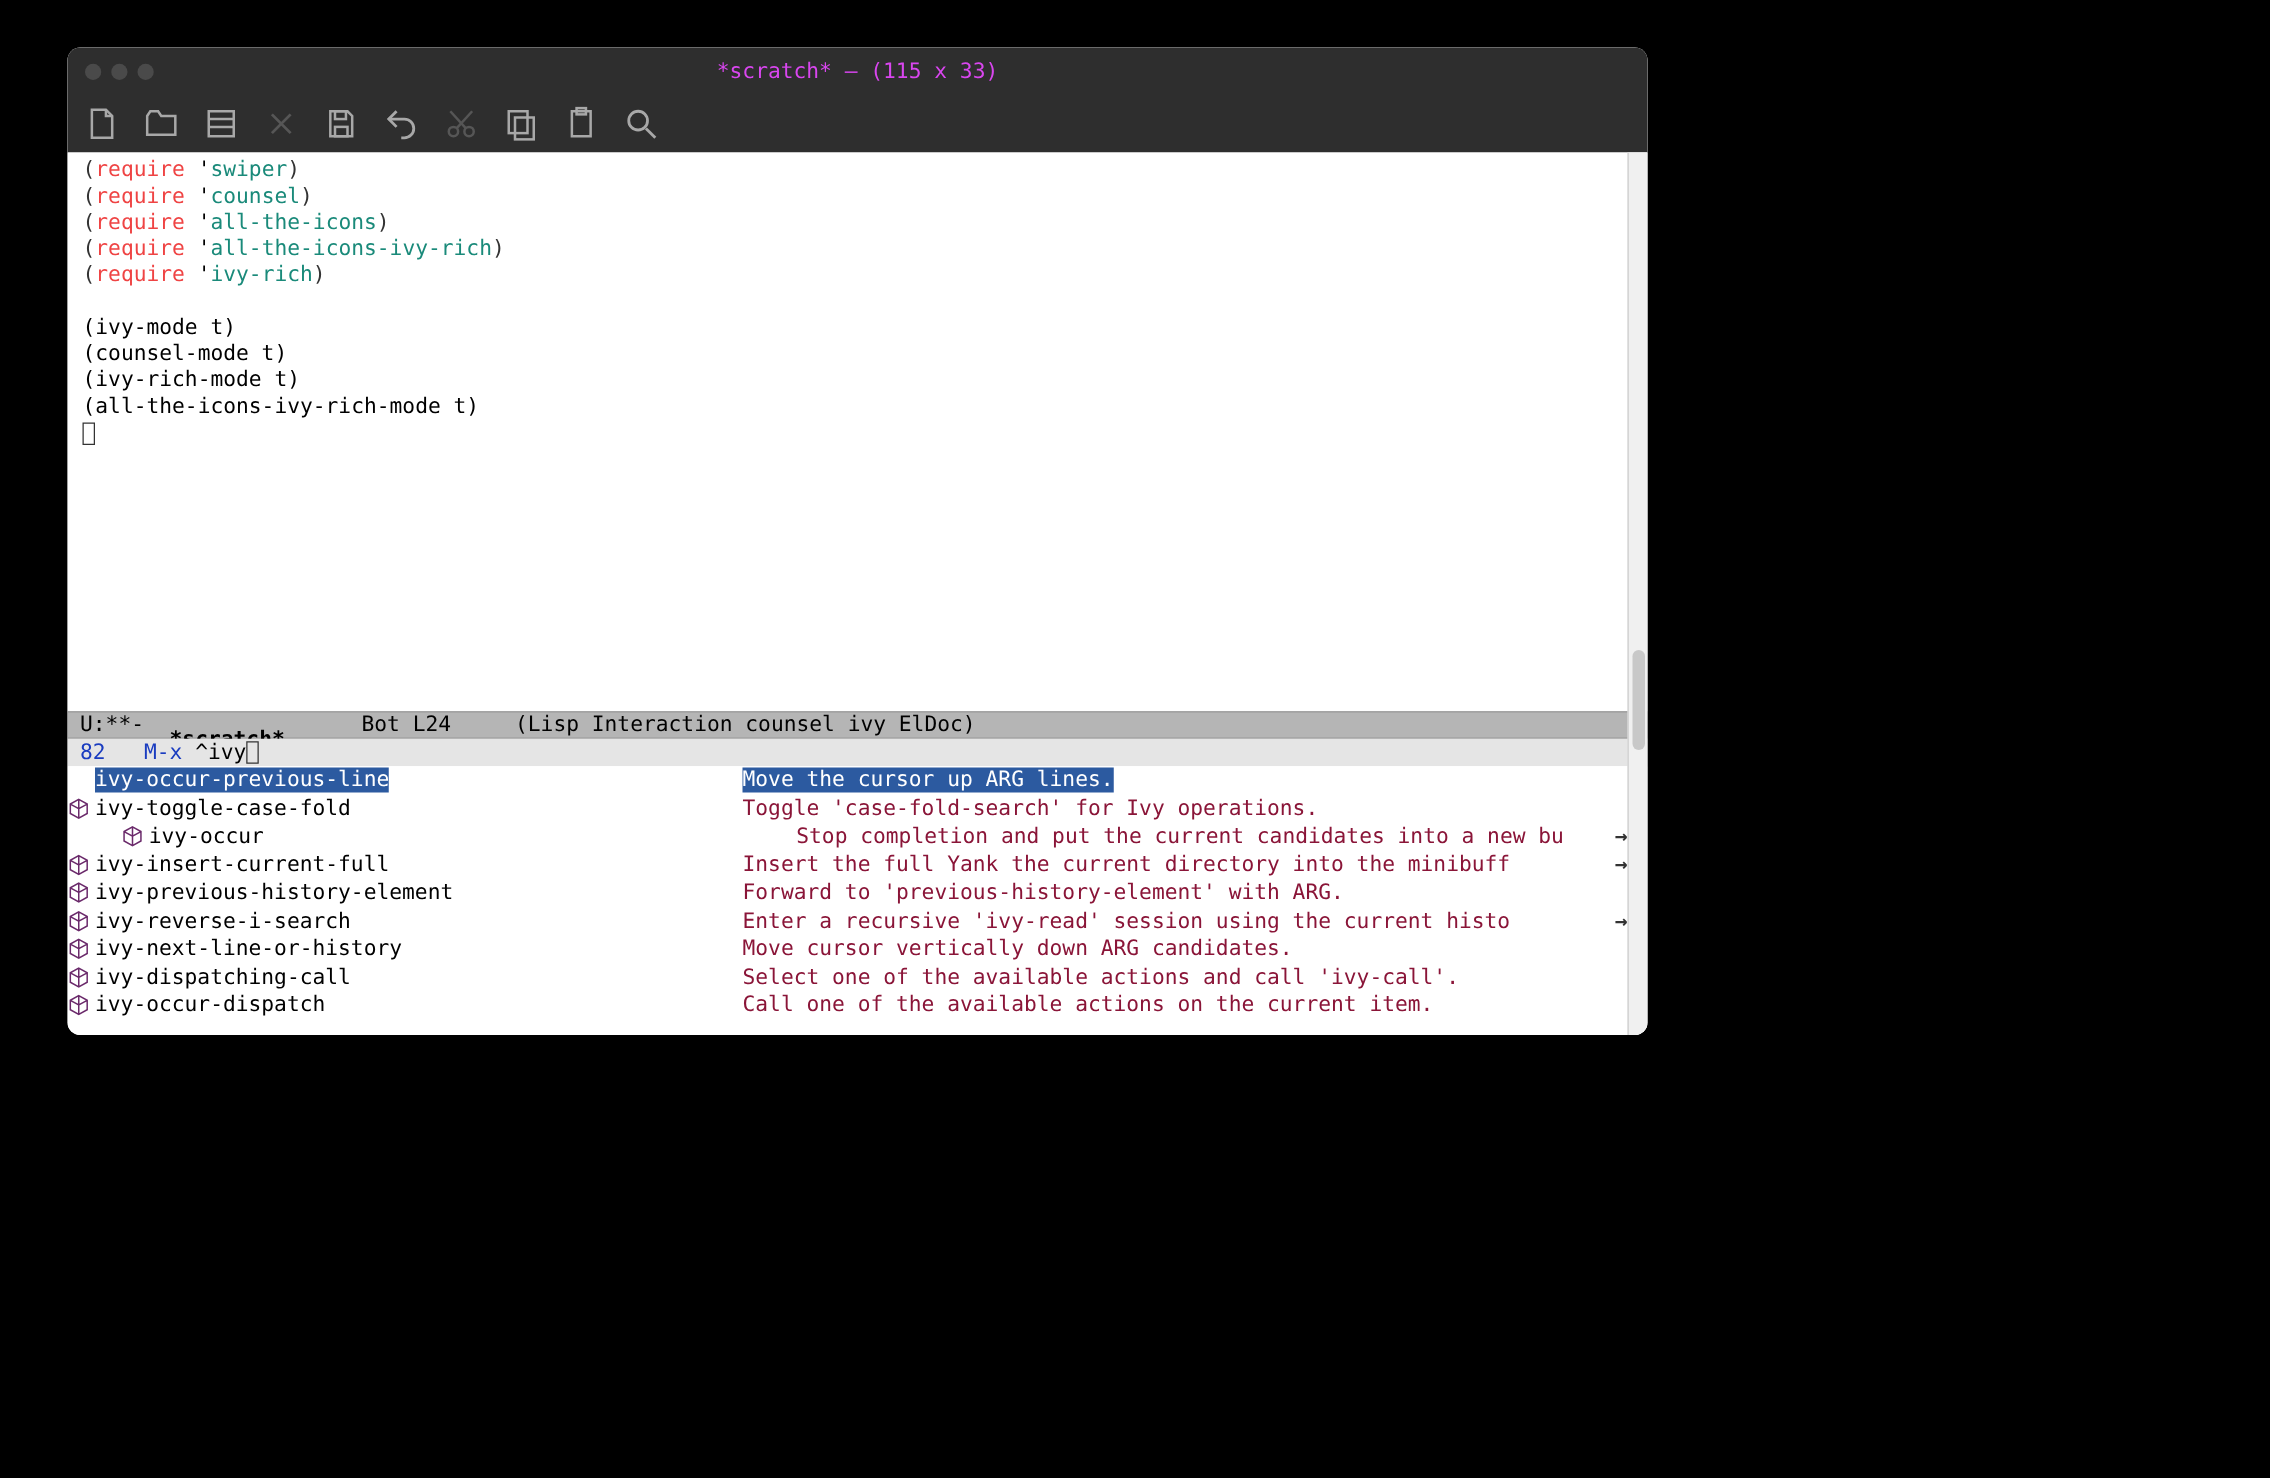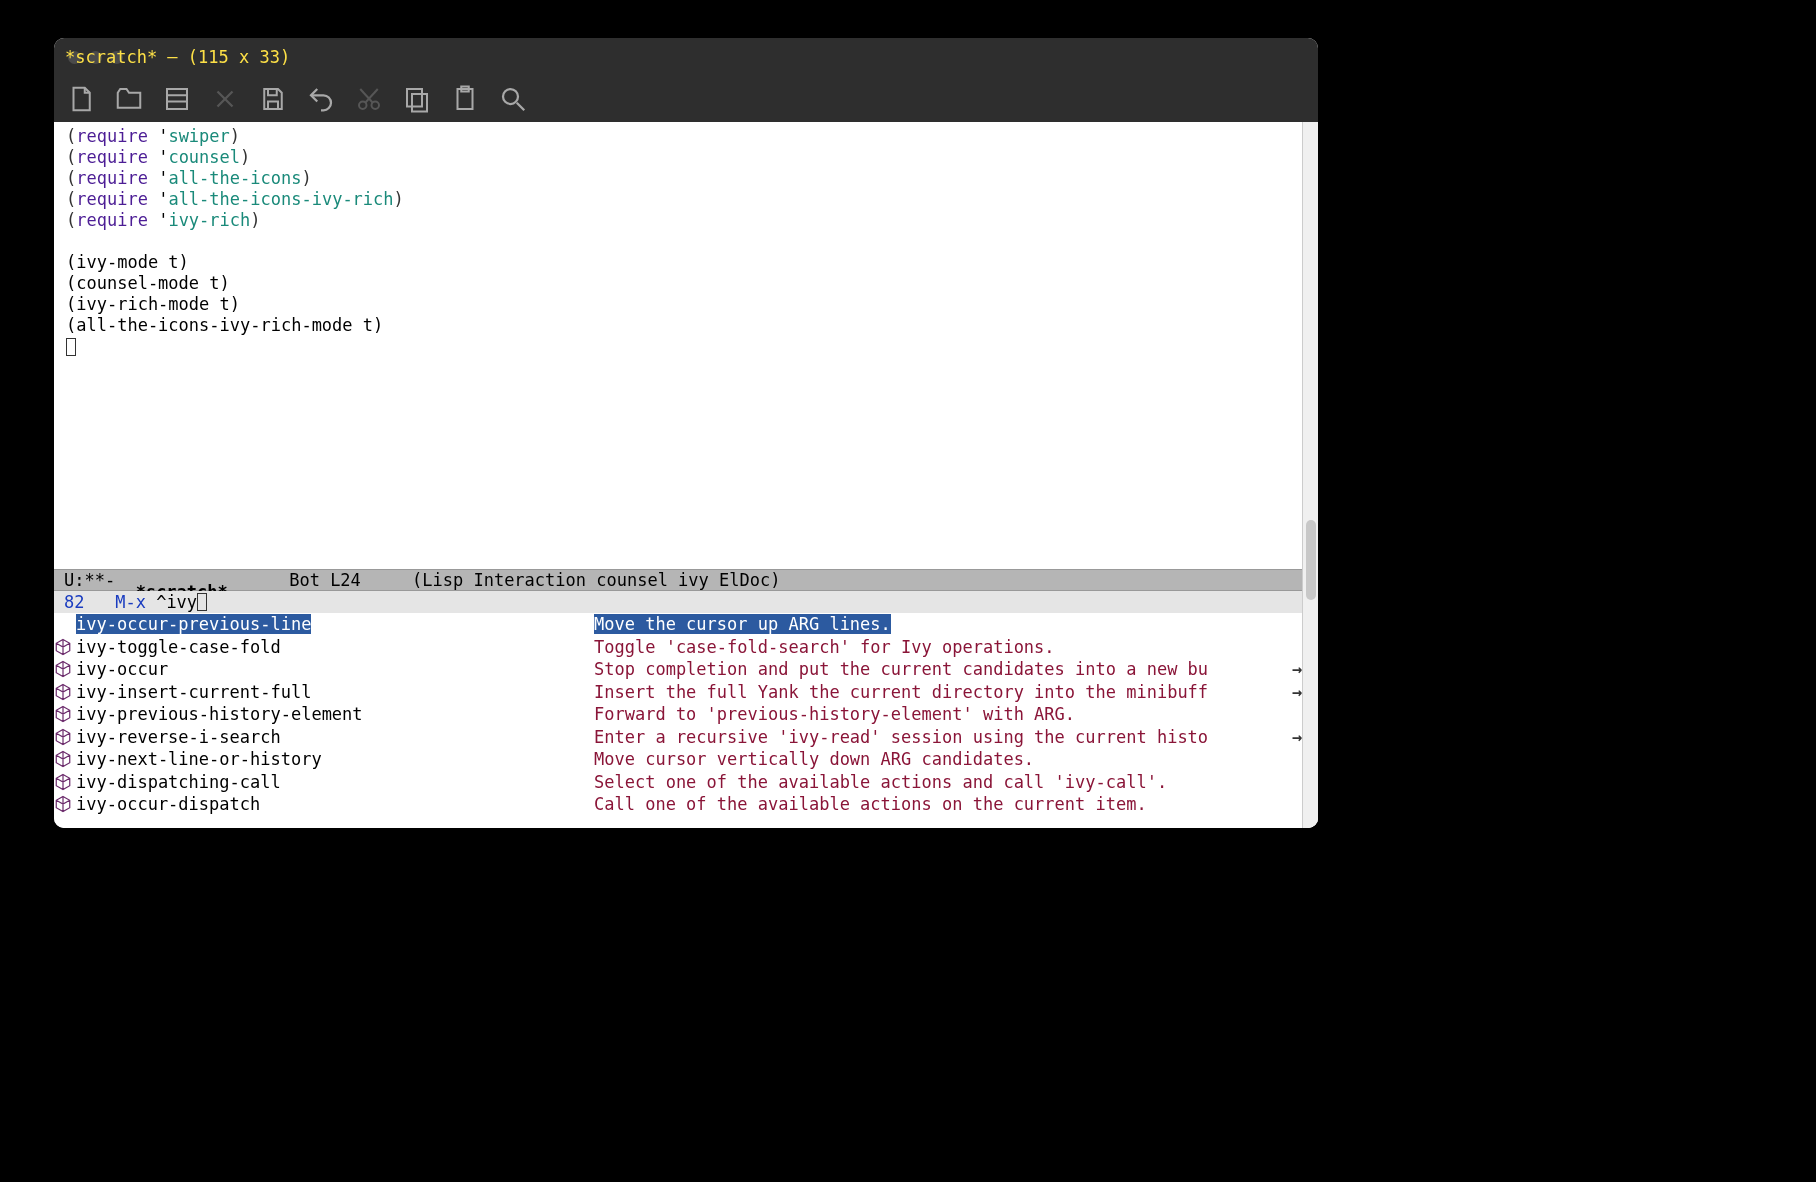--- a/index.html
+++ b/index.html
@@ -38,24 +38,24 @@
   }
   .tl {
     width: 13px;
     height: 13px;
     border-radius: 50%;
     background: #4a4a4a;
   }
   .title {
     position: absolute;
     left: 0; right: 0;
-    color: #fde047;
+    text-align: center;
+    color: #d946ef;
     font-size: 17px;
     pointer-events: none;
-    margin-left: 11px;
   }
   .toolbar {
     height: 46px;
     background: #2e2e2e;
     display: flex;
     align-items: center;
     padding-left: 10px;
     gap: 14px;
   }
   .tb-icon {
@@ -71,21 +71,21 @@
   .buffer {
     flex: 0 0 auto;
     background: #fff;
     padding: 4px 12px;
     line-height: 21px;
     white-space: pre;
     height: 447px;
     overflow: hidden;
   }
   .paren { color: #333; }
-  .kw { color: #4c1d95; }
+  .kw { color: #ef4444; }
   .str { color: #1a8a7a; }
   .cursor-box {
     display: inline-block;
     width: 10px;
     height: 18px;
     border: 1px solid #333;
     vertical-align: text-bottom;
   }
   .modeline {
     height: 22px;
@@ -253,21 +253,21 @@
 
   <div class="minibuf"><span class="mb-count">82   </span><span class="mb-prompt">M-x </span><span class="mb-input">^ivy</span><span class="cursor-box"></span></div>
 
   <div class="candidates" id="cand-container">
       <div class="cand selected" style="position: relative;"><svg viewBox="0 0 24 24" class="cicon">
           <path d="M12 2l9 5v10l-9 5-9-5V7z M12 2v20 M3 7l9 5 9-5" fill="none" stroke="currentColor" stroke-width="1.6"></path>
         </svg><span class="cname"><span class="chunk">ivy-occur-previous-line</span></span><span class="desc">Move the cursor up ARG lines.</span></div>
       <div class="cand" style="position: relative;"><svg viewBox="0 0 24 24" class="cicon">
           <path d="M12 2l9 5v10l-9 5-9-5V7z M12 2v20 M3 7l9 5 9-5" fill="none" stroke="currentColor" stroke-width="1.6"></path>
         </svg><span class="cname"><span class="chunk">ivy-toggle-case-fold</span></span><span class="desc">Toggle 'case-fold-search' for Ivy operations.</span></div>
-      <div class="cand" style="position: relative;"><svg viewBox="0 0 24 24" class="cicon">
+      <div class="cand" style="position: relative; margin-left: 43px;"><svg viewBox="0 0 24 24" class="cicon">
           <path d="M12 2l9 5v10l-9 5-9-5V7z M12 2v20 M3 7l9 5 9-5" fill="none" stroke="currentColor" stroke-width="1.6"></path>
         </svg><span class="cname"><span class="chunk">ivy-occur</span></span><span class="desc">Stop completion and put the current candidates into a new bu</span><span class="overflow-arrow">→</span></div>
       <div class="cand" style="position: relative;"><svg viewBox="0 0 24 24" class="cicon">
           <path d="M12 2l9 5v10l-9 5-9-5V7z M12 2v20 M3 7l9 5 9-5" fill="none" stroke="currentColor" stroke-width="1.6"></path>
         </svg><span class="cname"><span class="chunk">ivy-insert-current-full</span></span><span class="desc">Insert the full Yank the current directory into the minibuff</span><span class="overflow-arrow">→</span></div>
       <div class="cand" style="position: relative;"><svg viewBox="0 0 24 24" class="cicon">
           <path d="M12 2l9 5v10l-9 5-9-5V7z M12 2v20 M3 7l9 5 9-5" fill="none" stroke="currentColor" stroke-width="1.6"></path>
         </svg><span class="cname"><span class="chunk">ivy-previous-history-element</span></span><span class="desc">Forward to 'previous-history-element' with ARG.</span></div>
       <div class="cand" style="position: relative;"><svg viewBox="0 0 24 24" class="cicon">
           <path d="M12 2l9 5v10l-9 5-9-5V7z M12 2v20 M3 7l9 5 9-5" fill="none" stroke="currentColor" stroke-width="1.6"></path>

